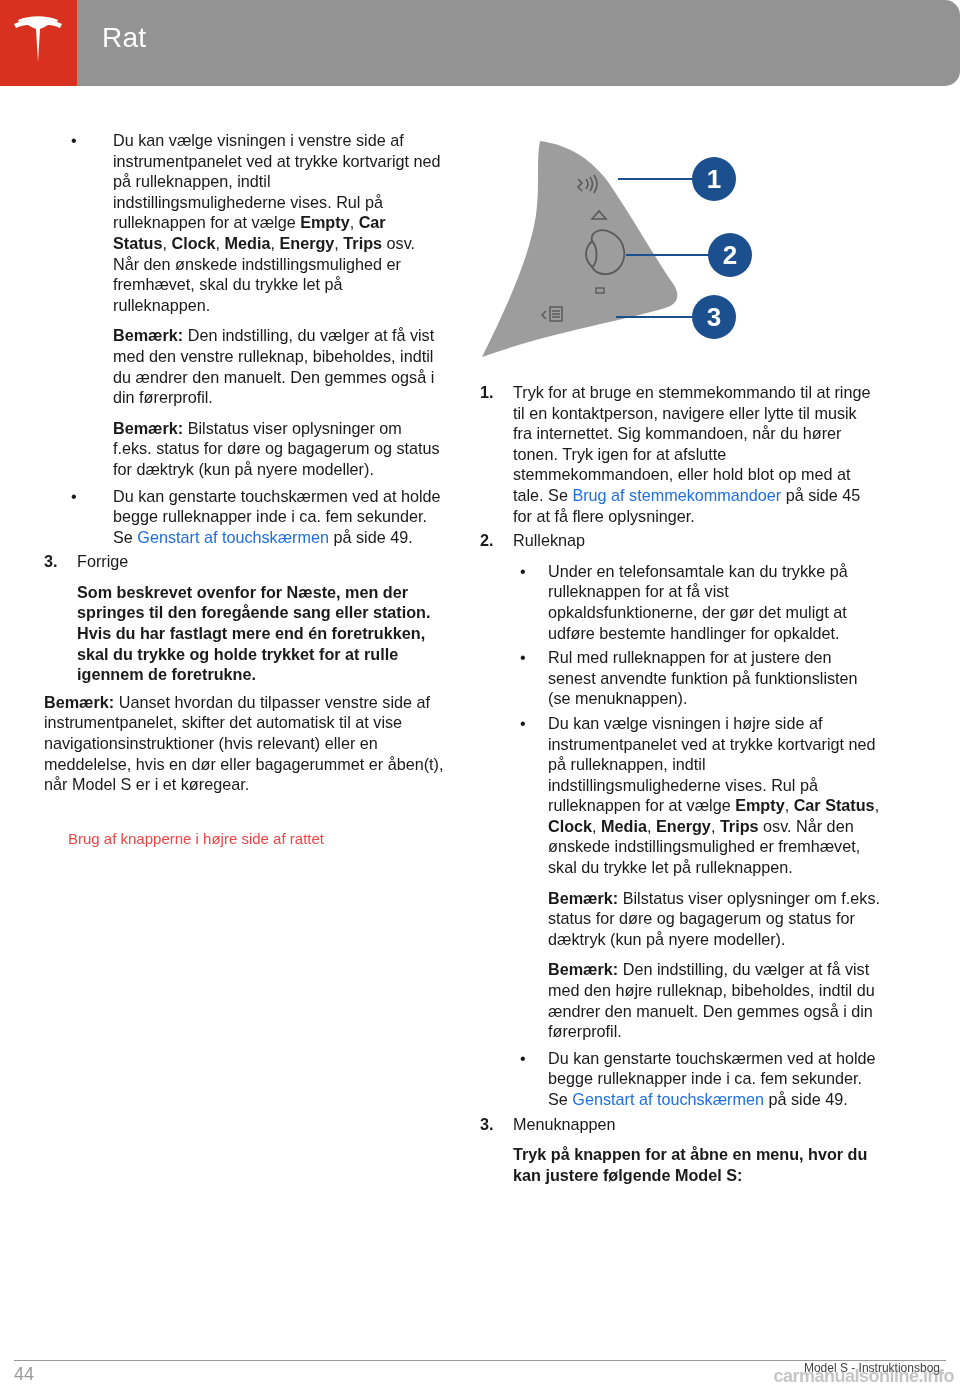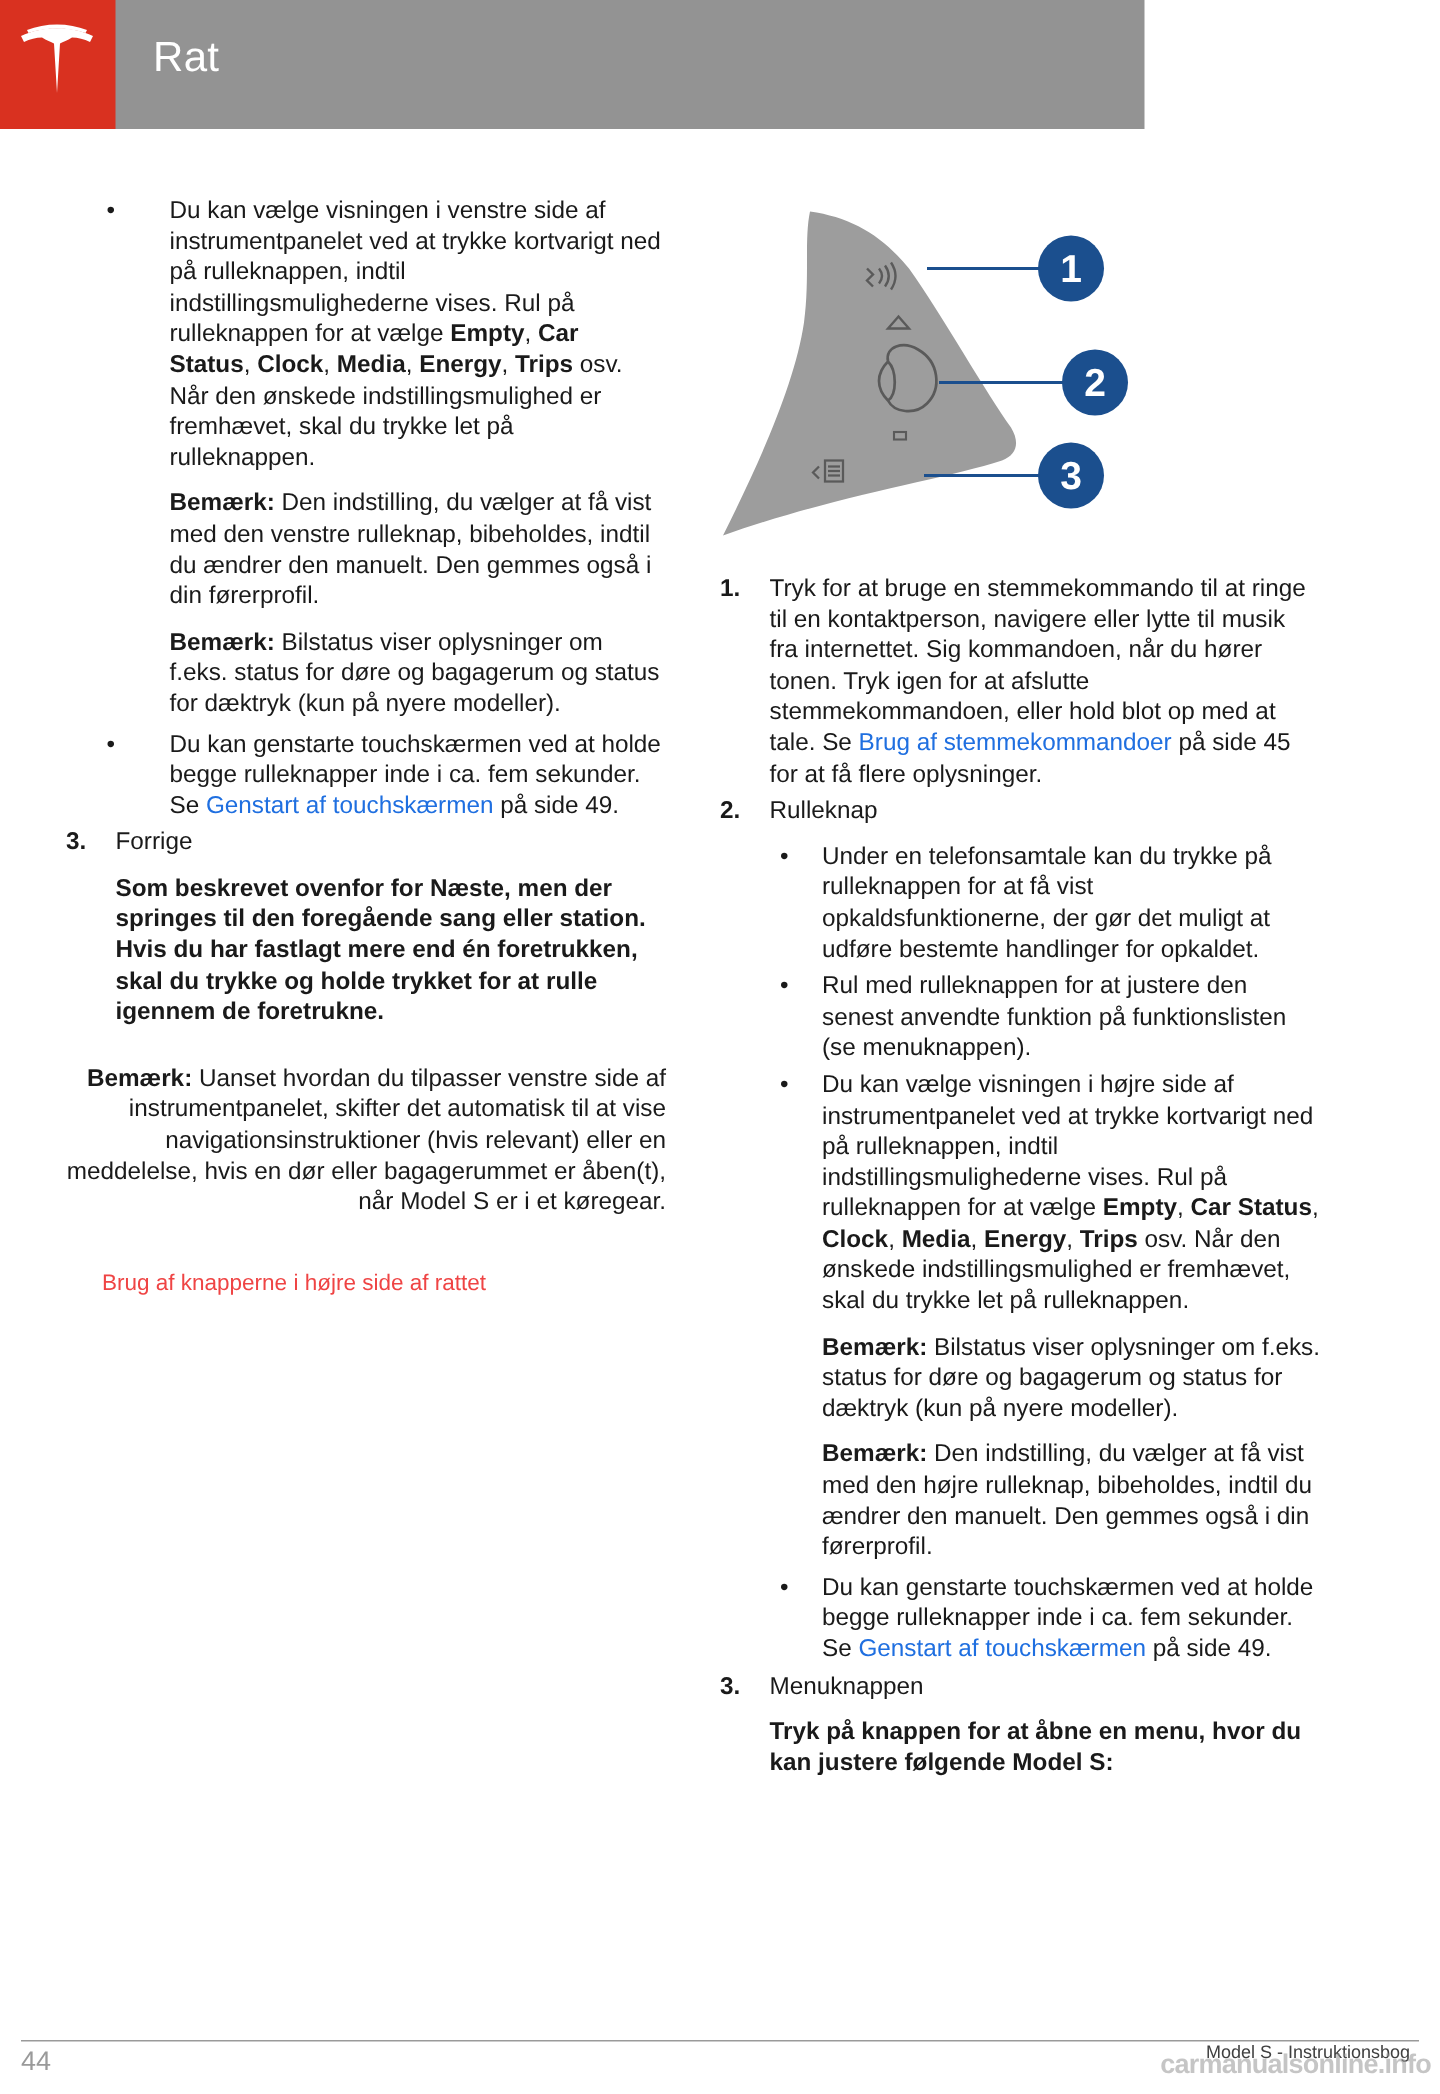--- a/index.html
+++ b/index.html
@@ -1,36 +1,36 @@
 <!DOCTYPE html>
 <html><head>
 <meta charset="utf-8">
 <style>
   * { margin: 0; padding: 0; box-sizing: border-box; }
   html, body { width: 960px; height: 1396px; background: #ffffff; overflow: hidden; }
   body { position: relative; font-family: "Liberation Sans", "DejaVu Sans", sans-serif; color: #1a1a1a; }
 
-  .header { position: absolute; left: 0; top: 0; width: 763px; height: 86px; background: #939393; }
+  .header { position: absolute; left: 0; top: 0; width: 960px; height: 86px; background: #939393; border-radius: 15px; }
   .logo-box { position: absolute; left: 0; top: 0; width: 77px; height: 86px; background: #d93120; }
   .logo-box svg { position: absolute; left: 12px; top: 16px; }
   .page-title { position: absolute; left: 102px; top: 22px; font-size: 28px; color: #ffffff; font-weight: normal; letter-spacing: 0.2px; }
 
   .col { position: absolute; font-size: 16.2px; line-height: 20.6px; color: #1a1a1a; }
   .col-left { left: 44px; top: 130px; width: 400px; }
   .col-right { left: 480px; top: 382px; width: 400px; }
 
   .bullet { position: relative; padding-left: 69px; margin-bottom: 4px; }
   .bullet .dot { position: absolute; left: 27px; top: 0; }
   .indent { padding-left: 69px; margin-top: 10px; }
   .numitem { position: relative; padding-left: 33px; margin-top: 4px; }
   .numitem .num { position: absolute; left: 0; top: 0; font-weight: bold; }
   .sub-bullet { position: relative; padding-left: 68px; margin-top: 4px; }
   .sub-bullet .dot { position: absolute; left: 40px; top: 0; }
   .sub-indent { padding-left: 68px; margin-top: 10px; }
-  .note { margin-top: 24px; text-align: right; }
+  .note { margin-top: 7px; }
   b { font-weight: bold; }
   a.link { color: #1f6fe0; text-decoration: none; }
 
   h2 { font-size: 15px; line-height: 27px; font-weight: normal; margin-top: 30px; margin-bottom: 10px; color: #ef4444; margin-left: 24px; }
   .para { margin-top: 10px; font-weight: bold; }
 
   .figure { position: absolute; left: 478px; top: 135px; width: 290px; height: 230px; }
 
   .footer-rule { position: absolute; left: 14px; top: 1360px; width: 932px; height: 1px; background: #9a9a9a; }
   .page-num { position: absolute; left: 14px; top: 1364px; font-size: 18px; color: #9a9a9a; }

